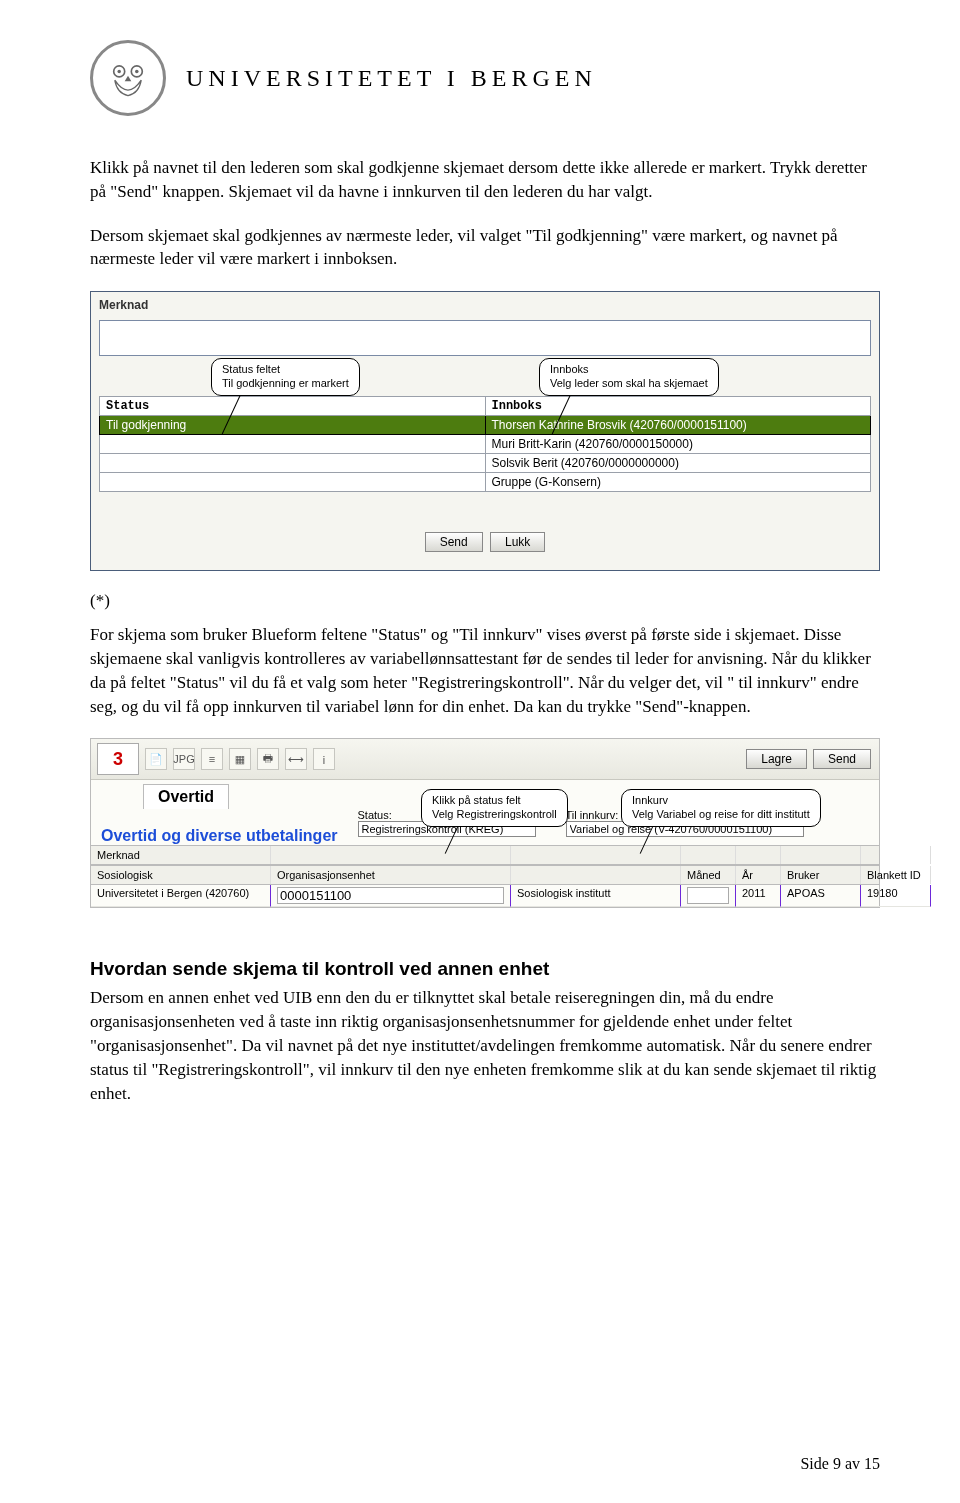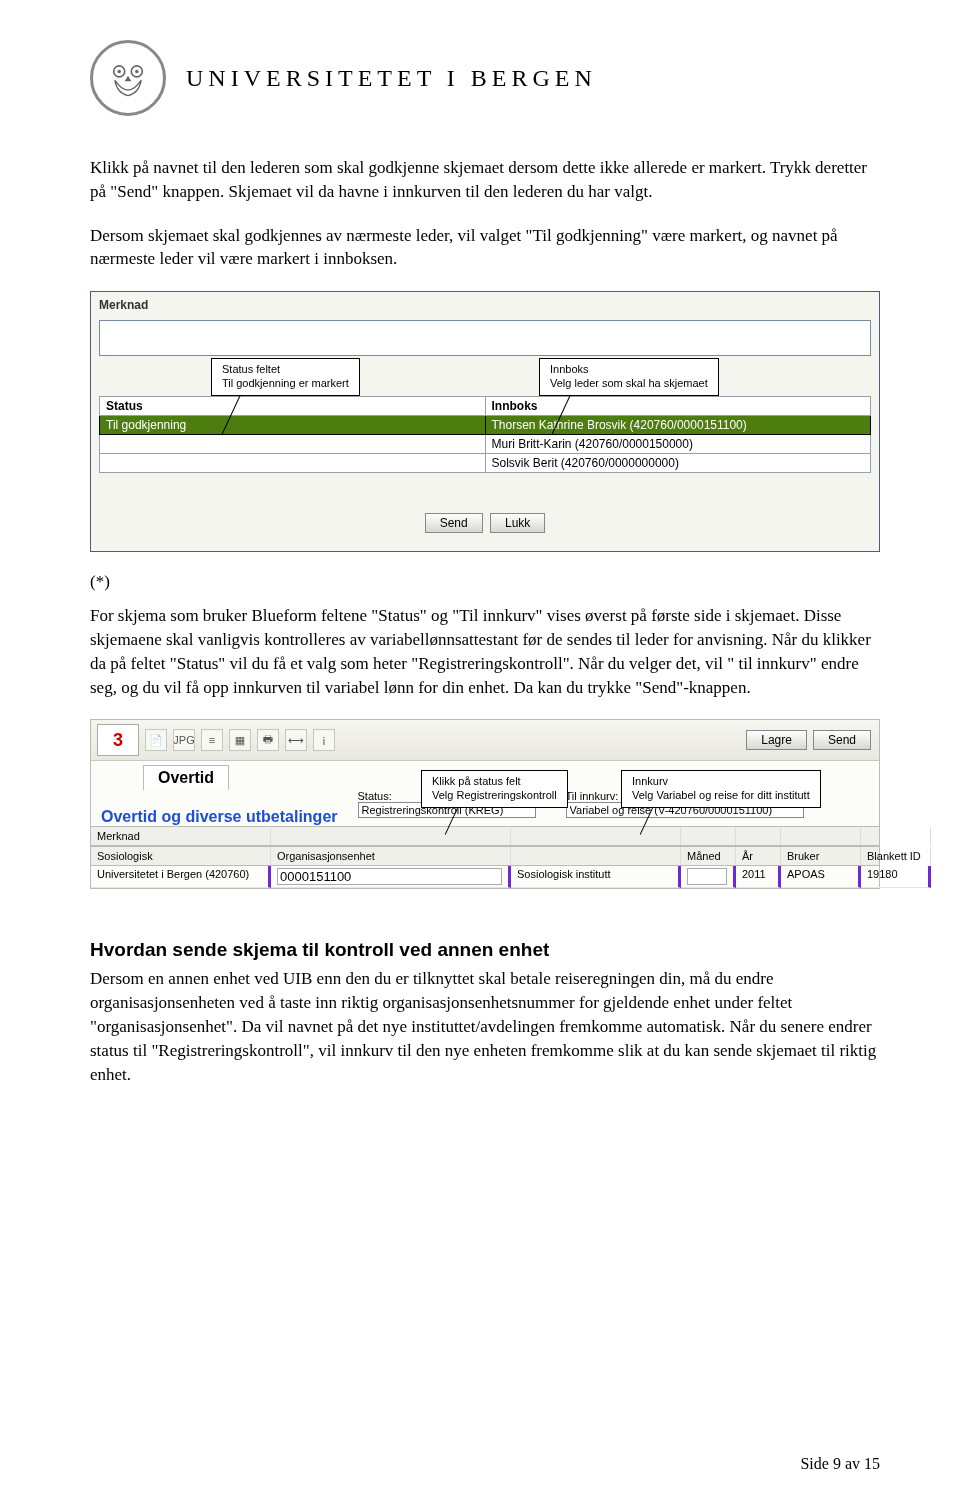--- a/index.html
+++ b/index.html
@@ -61,20 +61,21 @@
   .shot1 .big-input {
     margin: 2px 8px 40px 8px;
     background: #fff;
     border: 1px solid #7a8aa5;
     height: 34px;
   }
   .shot1 .twocol-head td {
     font-weight: bold;
     padding: 4px 8px;
     width: 50%;
+    font-family: Liberation Mono, monospace;
   }
   .shot1 .list-table {
     width: calc(100% - 16px);
     margin: 0 8px;
     border-collapse: collapse;
   }
   .shot1 .list-table td {
     border: 1px solid #9aa0aa;
     padding: 2px 6px;
     font-size: 12px;
@@ -95,21 +96,21 @@
     font-size: 12px;
     padding: 2px 14px;
     margin: 0 2px;
     background: linear-gradient(#fefefe,#d8d8d2);
     border: 1px solid #888;
   }
   .callout {
     position: absolute;
     background: #fff;
     border: 1px solid #000;
-    border-radius: 0;
+    border-radius: 10px;
     padding: 4px 10px;
     font-size: 11px;
     line-height: 1.25;
     z-index: 5;
   }
   .callout .ctitle { display:block; }
   .connector {
     position: absolute;
     background: #000;
     width: 1px;
@@ -175,21 +176,21 @@
     grid-template-columns: 180px 240px 170px 55px 45px 80px 70px;
     background:#f0f0ea; border-top:1px solid #bbb; border-bottom:1px solid #bbb;
     font-size:11px;
   }
   .shot2 .gridhead div { padding:3px 6px; border-right:1px solid #ddd; }
   .shot2 .gridrow {
     display:grid;
     grid-template-columns: 180px 240px 170px 55px 45px 80px 70px;
     font-size:11px;
   }
-  .shot2 .gridrow div { padding:2px 6px; border-right:3px solid #6d28d9; border-bottom:1px solid #e5e5e0; }
+  .shot2 .gridrow div { padding:2px 6px; border-right:1px solid #6d28d9; border-bottom:1px solid #e5e5e0; }
   .shot2 .gridrow input { width:100%; border:1px solid #aaa; font-size:13px; padding:0 2px; box-sizing:border-box; }
 
   .section-head {
     font-family: Arial, Helvetica, sans-serif;
     font-size: 19px;
     font-weight: bold;
     margin: 50px 0 6px 0;
   }
 
   .footer-page {
@@ -247,20 +248,24 @@
         <td>Thorsen Kathrine Brosvik (420760/0000151100)</td>
       </tr>
       <tr>
             <td></td>
             <td>Muri Britt-Karin (420760/0000150000)</td>
           </tr>
       <tr>
             <td></td>
             <td>Solsvik Berit (420760/0000000000)</td>
           </tr>
+      <tr>
+            <td></td>
+            <td>Gruppe (G-Konsern)</td>
+          </tr>
     </tbody>
       </table>
 
     <div class="btnbar">
       <button>Send</button>
       <button>Lukk</button>
     </div>
   </div>
 
   <div class="asterisk">(*)</div>

